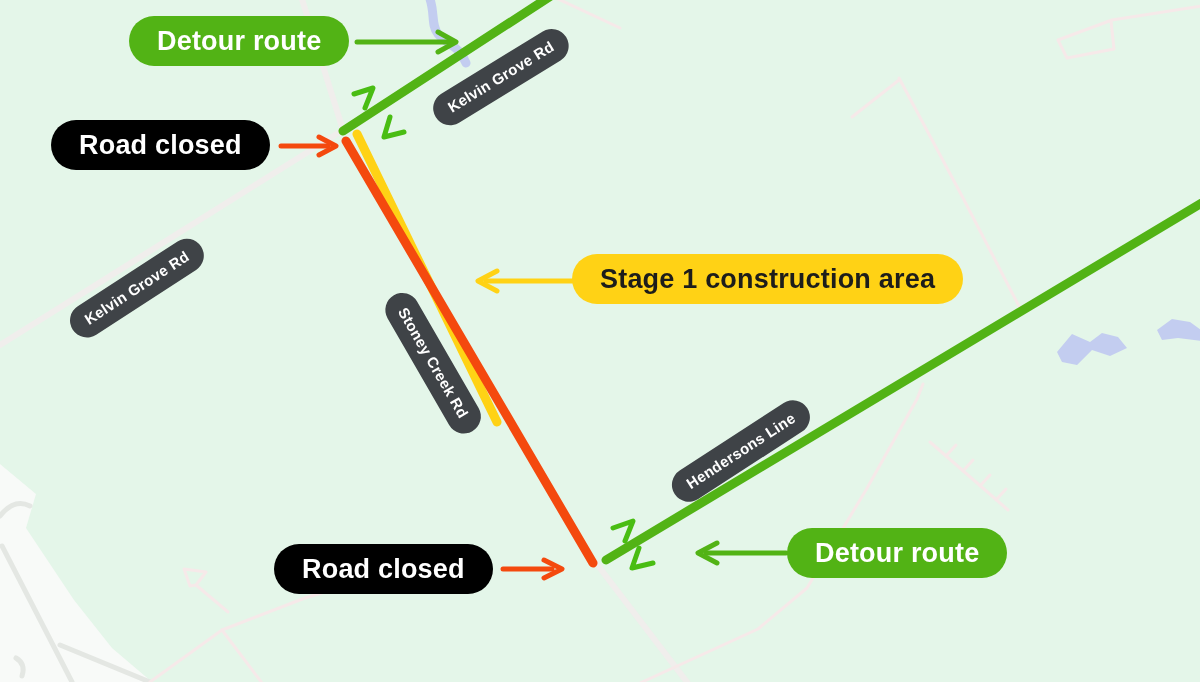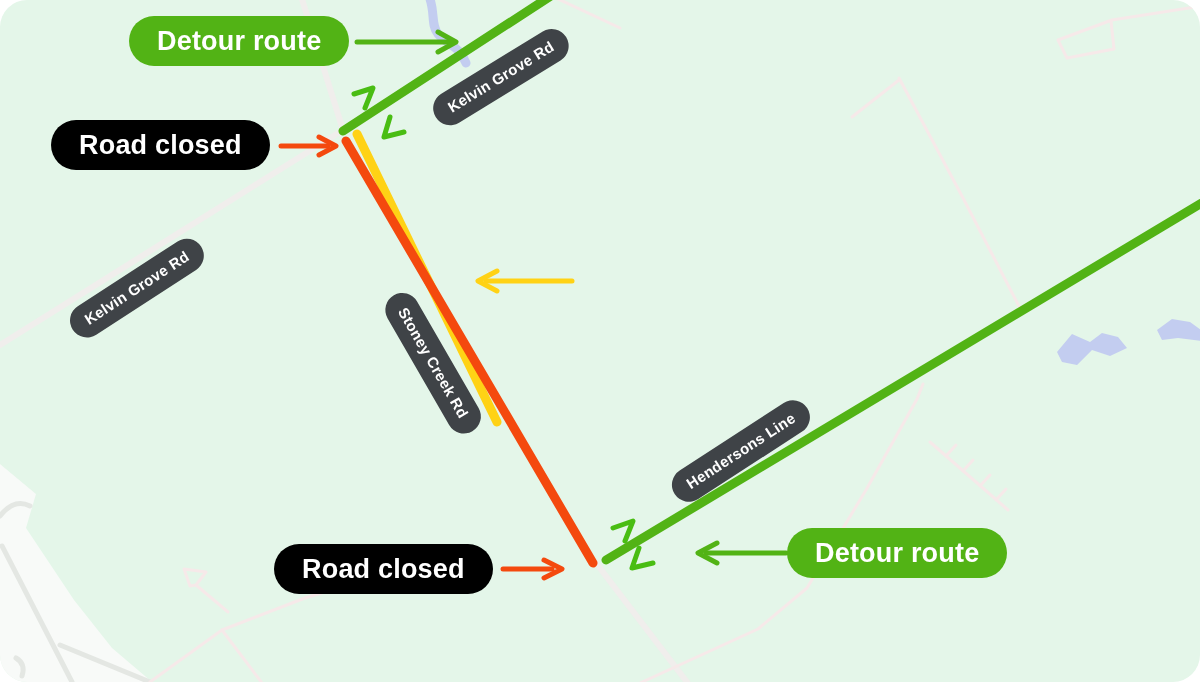--- a/index.html
+++ b/index.html
@@ -2,21 +2,20 @@
 <html><head>
 <meta charset="utf-8">
 <style>
   html,body{margin:0;padding:0;background:#ffffff;}
   #map{
     position:relative;
     width:1200px;height:682px;
     background:#e4f6e9;
     overflow:hidden;
     font-family:"Liberation Sans", sans-serif;
-    border-radius:27px;
   }
   #map-svg{position:absolute;left:0;top:0;z-index:1;}
   .pill{
     position:absolute;z-index:3;
     font-weight:700;font-size:27px;line-height:30px;
     padding:10px 28px;border-radius:28px;white-space:nowrap;
     letter-spacing:0.2px;
   }
   .pill.green{background:#52b315;color:#ffffff;}
   .pill.orange{background:#000000;color:#ffffff;}
@@ -106,20 +105,21 @@
         <path d="M786,553 L706,553"></path>
           <polyline points="717,543 698,553 717,563"></polyline>
       </g>
     </g>
   </svg>
 
   <div class="pill green" style="left:129px;top:16px;">Detour route</div>
 
   <div class="pill orange" style="left:51px;top:120px;">Road closed</div>
 
+  <div class="pill yellow" style="left:572px;top:254px;">Stage 1 construction area</div>
 
   <div class="pill orange" style="left:274px;top:544px;">Road closed</div>
 
   <div class="pill green" style="left:787px;top:528px;">Detour route</div>
 
   <div class="roadlabel rot" style="left:501px;top:77px;--r:-31.5deg;">Kelvin Grove Rd</div>
 
   <div class="roadlabel rot" style="left:137px;top:288px;--r:-33deg;">Kelvin Grove Rd</div>
 
   <div class="roadlabel rot" style="left:433px;top:363px;--r:60deg;">Stoney Creek Rd</div>

